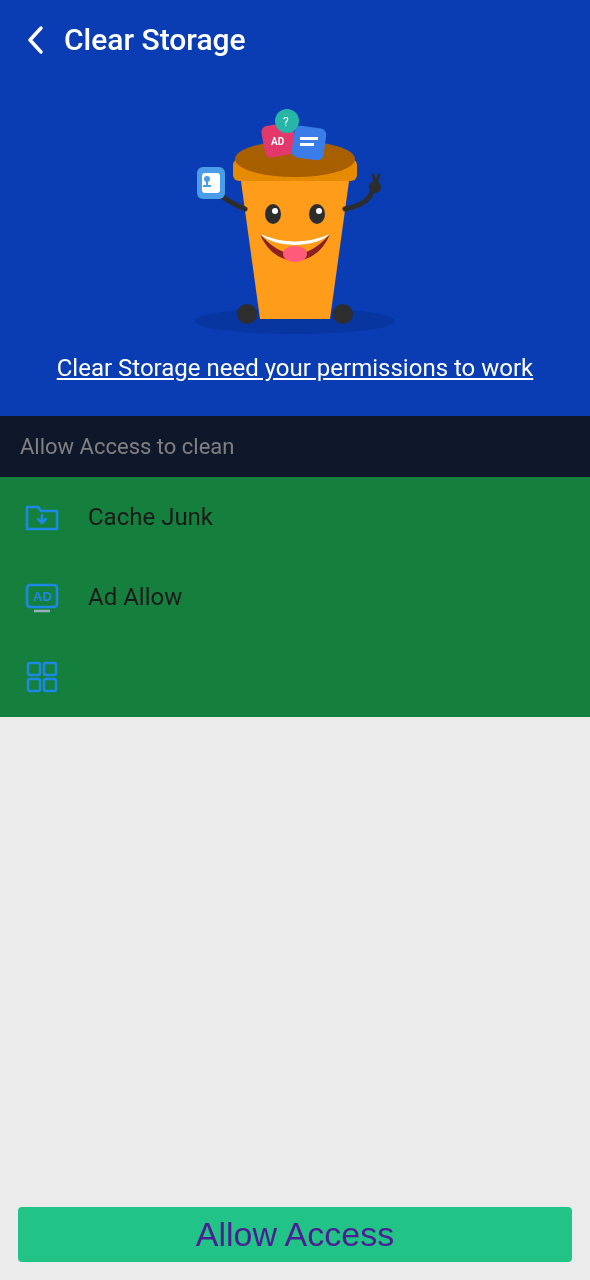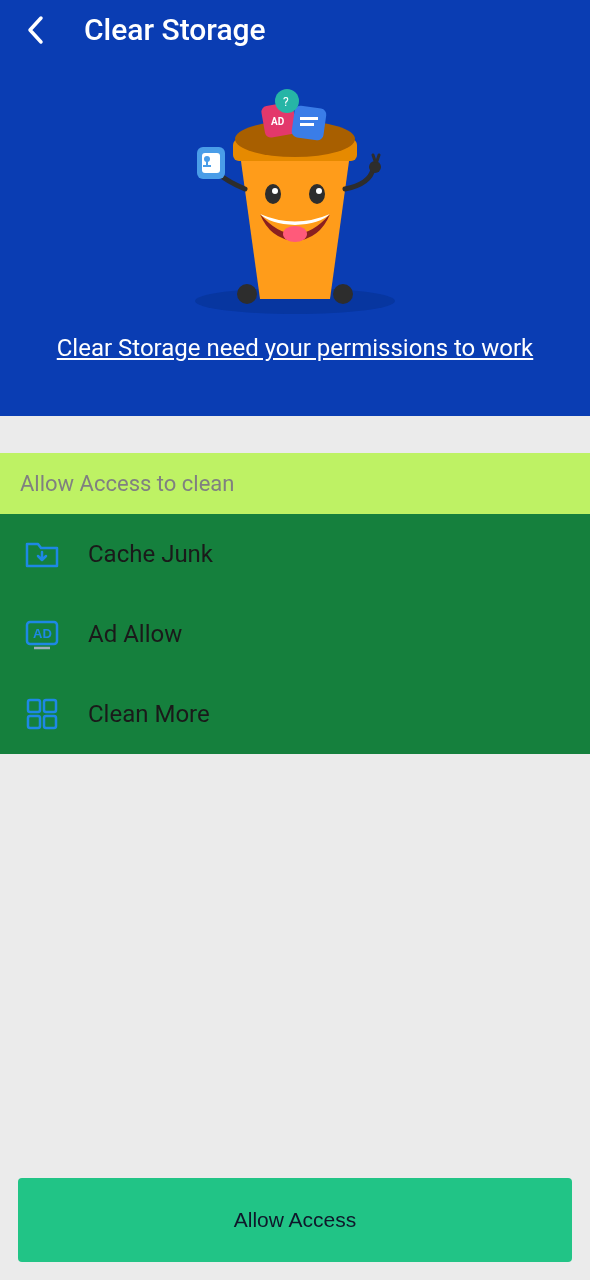--- a/index.html
+++ b/index.html
@@ -17,22 +17,22 @@
     }
     
     .header-section {
       background: #0a3db3;
       height: 416px;
       position: relative;
     }
     
     .top-bar {
       display: flex;
-      padding: 12px 26px;
-      gap: 40px;
+      padding: 22px 26px;
+      gap: 20px;
     }
     
     .back-btn {
       color: white;
       display: flex;
       align-items: center;
       cursor: pointer;
     }
     
     .title {
@@ -55,26 +55,25 @@
     .permission-msg {
       color: white;
       font-size: 24px;
       text-align: center;
       margin-top: 20px;
       font-weight: 400;
       text-decoration: underline;
     }
     
     .section-header {
-      background: #bef264;
+      background: #0f172a;
       padding: 18px 20px;
       color: #808080;
       font-size: 22px;
       font-weight: 400;
-      margin-top: 37px;
     }
     
     .list-container {
       background: #15803d;
     }
     
     .list-item {
       display: flex;
       align-items: center;
       padding: 22px 24px;
@@ -99,24 +98,24 @@
     .bottom-btn-container {
       position: absolute;
       bottom: 18px;
       left: 18px;
       right: 18px;
     }
     
     .allow-btn {
       width: 100%;
       background: #21c486;
-      color: #0f172a;
+      color: #4c1d95;
       border: none;
-      padding: 30px;
-      font-size: 21px;
+      padding: 8px;
+      font-size: 34px;
       font-weight: 400;
       border-radius: 4px;
       cursor: pointer;
     }
     
     .app-container {
       position: relative;
       height: 1280px;
     }
   </style>
@@ -210,21 +209,20 @@
 
     <div class="list-item">
       <div class="item-icon">
         <svg width="36" height="36" viewBox="0 0 36 36">
           <rect x="4" y="4" width="12" height="12" rx="2" fill="none" stroke="#1e88e5" stroke-width="2.5"></rect>
           <rect x="20" y="4" width="12" height="12" rx="2" fill="none" stroke="#1e88e5" stroke-width="2.5"></rect>
           <rect x="4" y="20" width="12" height="12" rx="2" fill="none" stroke="#1e88e5" stroke-width="2.5"></rect>
           <rect x="20" y="20" width="12" height="12" rx="2" fill="none" stroke="#1e88e5" stroke-width="2.5"></rect>
         </svg>
       </div>
-      <div class="item-label">Clean More</div>
     </div>
 
   </div>
 
   <div class="bottom-btn-container">
     <button class="allow-btn">Allow Access</button>
   </div>
 </div>
 
 </body></html>

